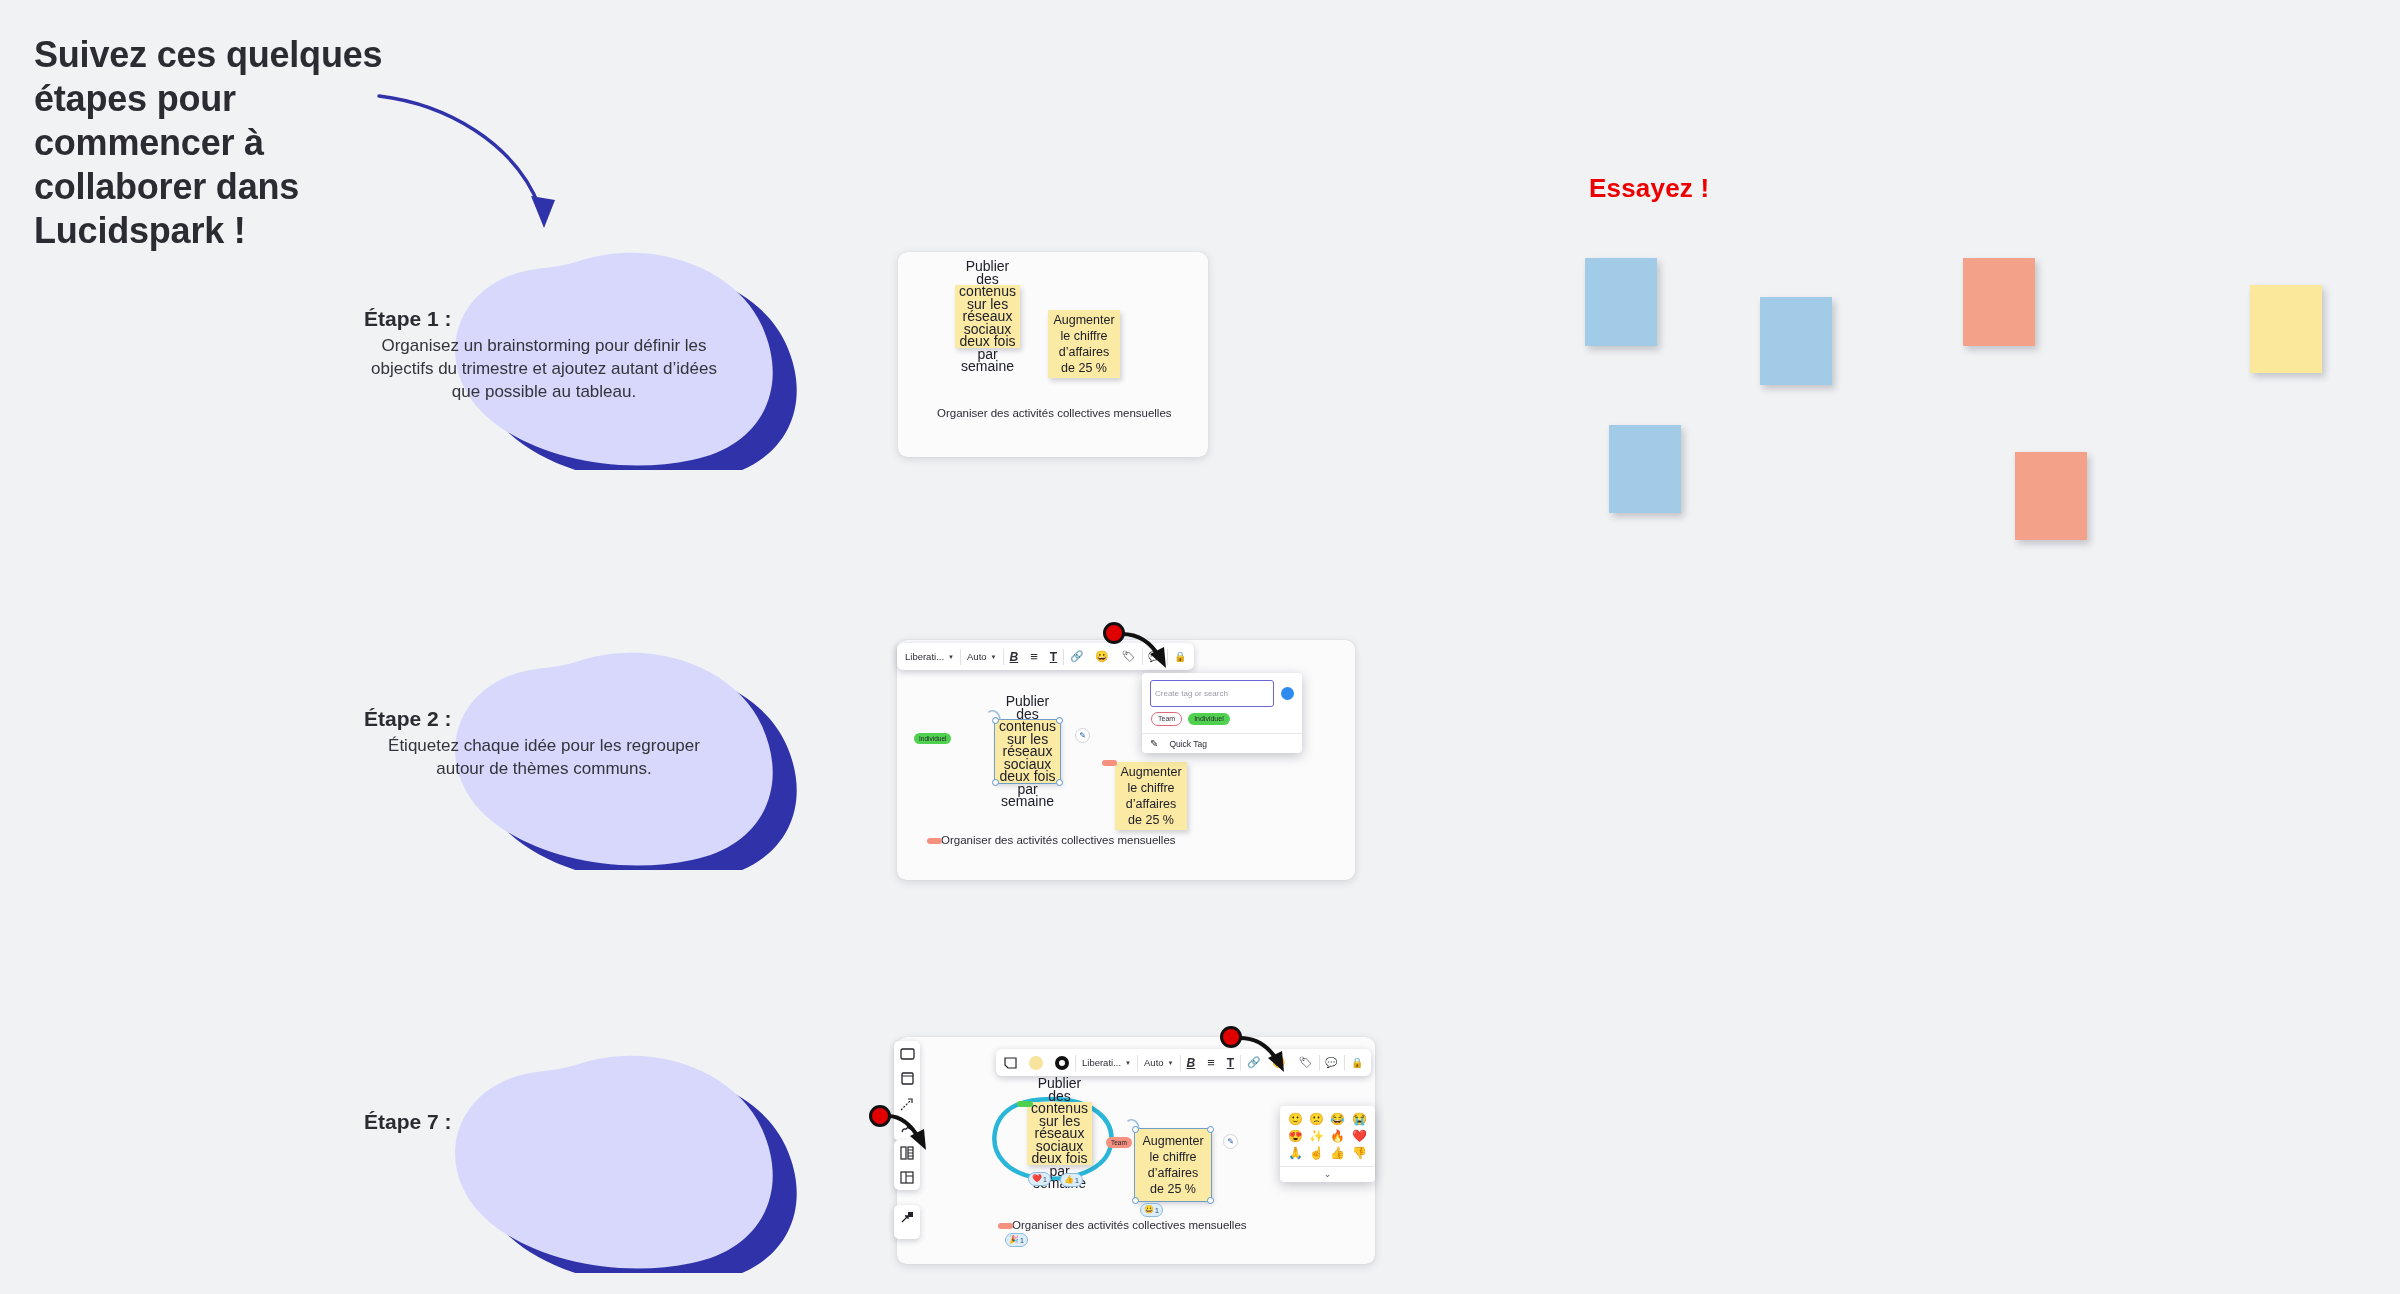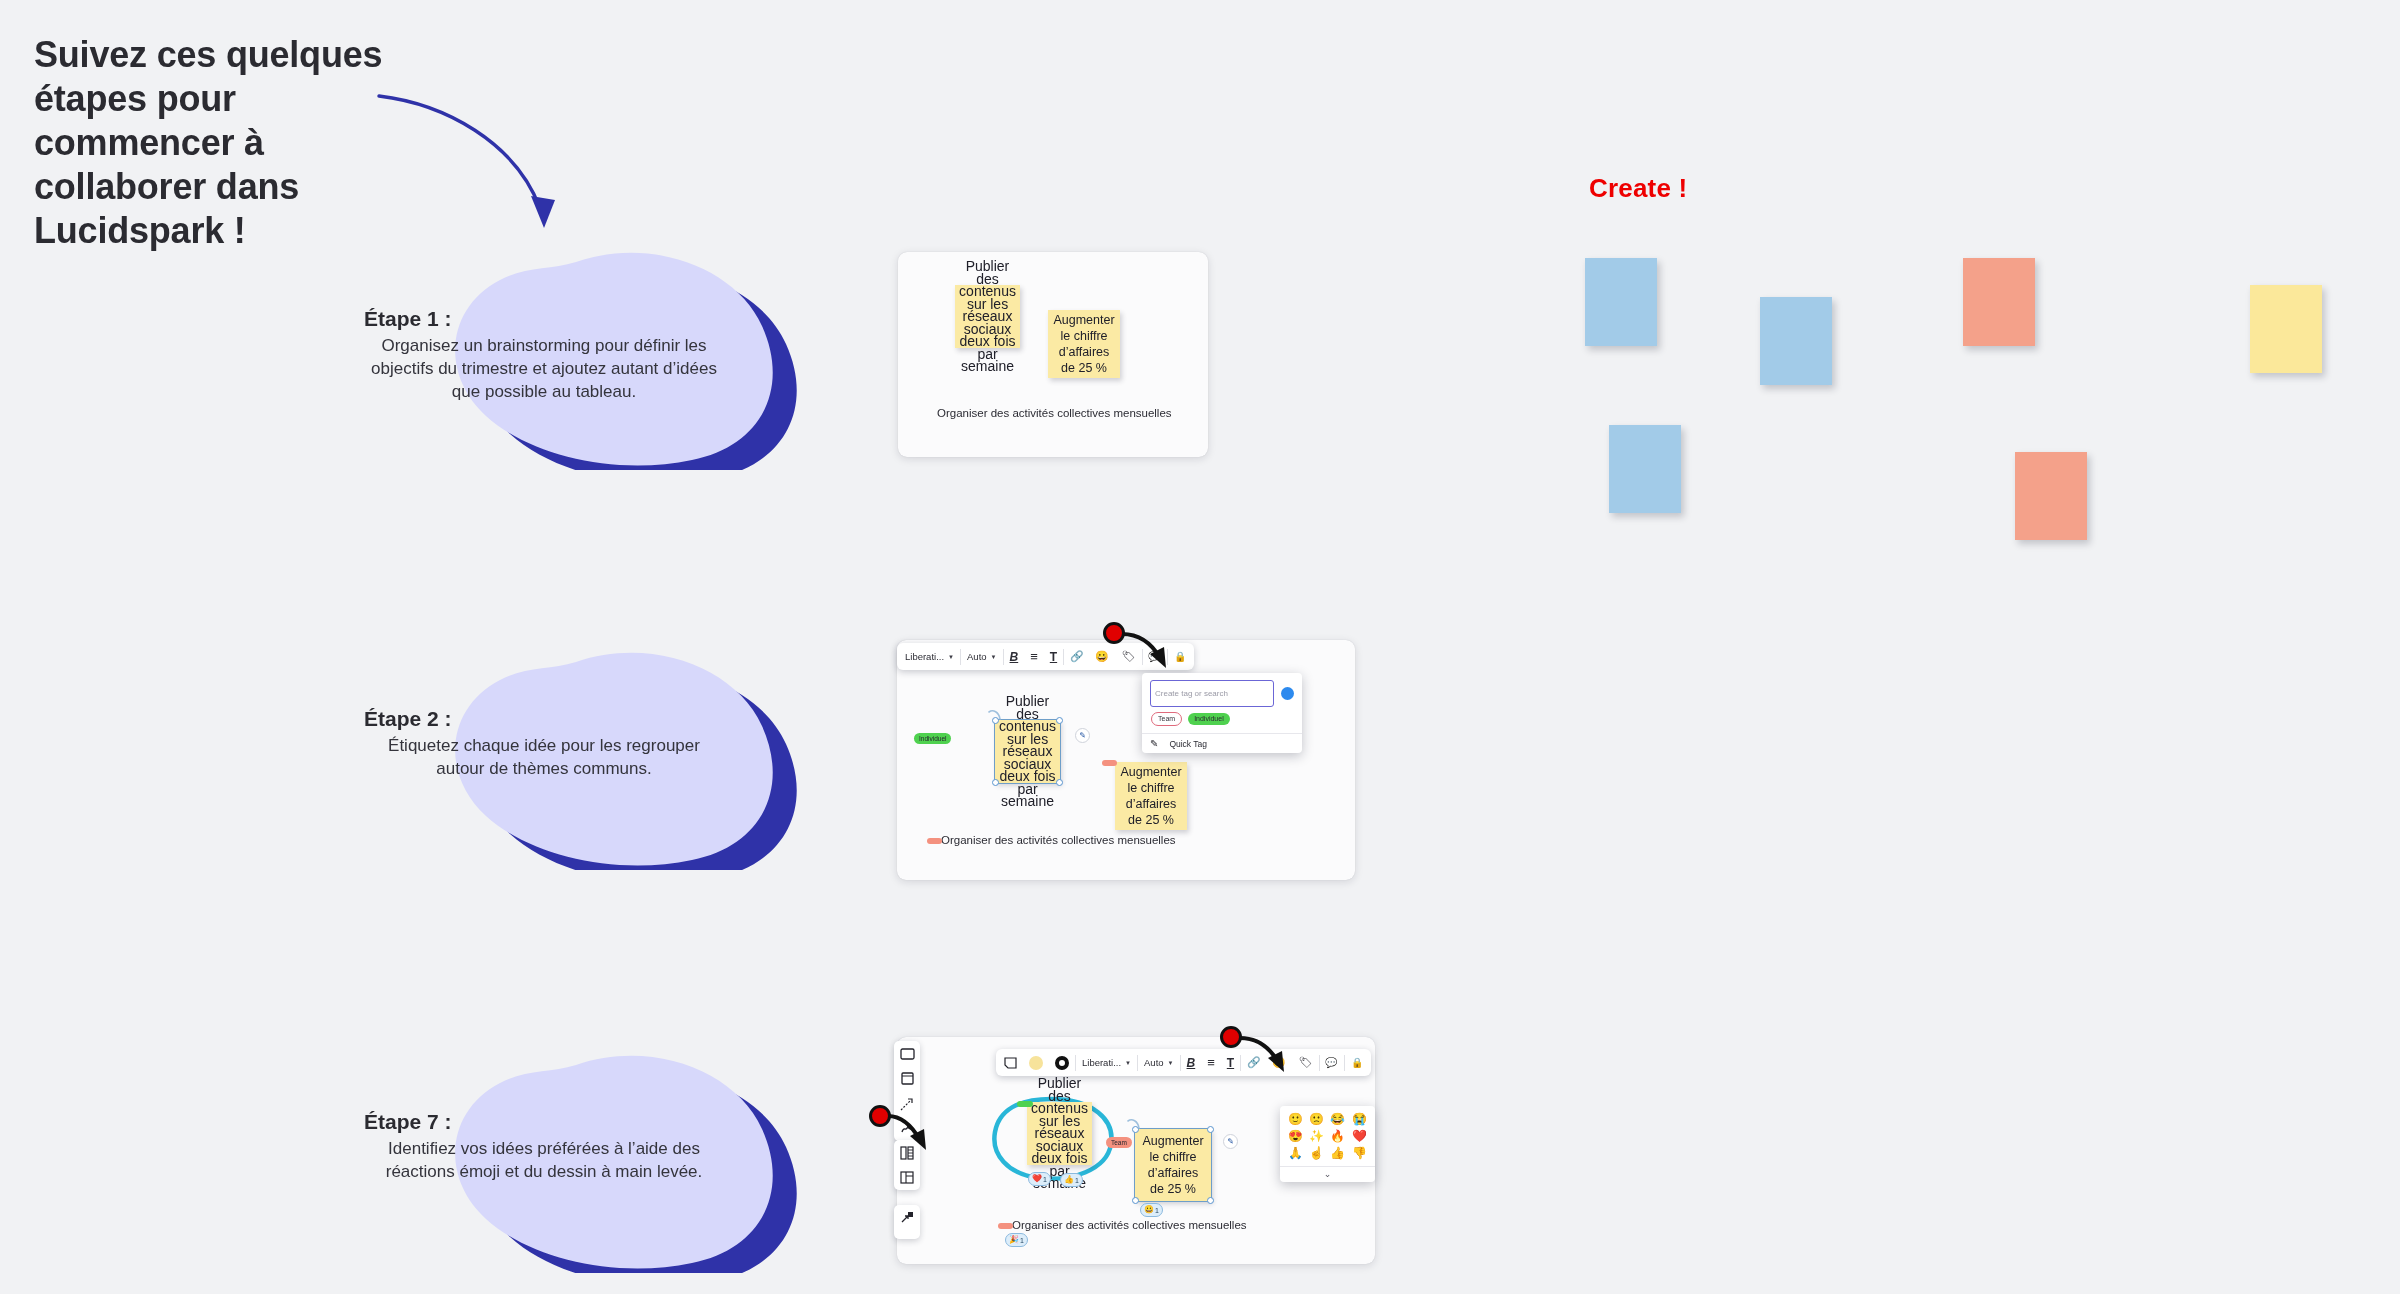--- a/index.html
+++ b/index.html
@@ -281,21 +281,21 @@
 </head>
 <body>
 
 <div class="abs" id="main-title">Suivez ces quelques étapes pour commencer à collaborer dans Lucidspark !</div>
 
 <svg class="abs" id="hero-arrow" width="230" height="170" viewBox="0 0 230 170">
   <path d="M4 16 C 70 24, 140 62, 165 128" stroke="#2f32a8" stroke-width="3.4" fill="none" stroke-linecap="round"></path>
   <path d="M156 116 L169 148 L180 120 Z" fill="#2f32a8"></path>
 </svg>
 
-<div class="abs" id="try-heading">Create !</div>
+<div class="abs" id="try-heading">Essayez !</div>
 
 <div class="step-group" style="left:380px; top:240px; width:420px; height:230px;">
   <svg class="blob-svg" width="420" height="230" viewBox="0 0 420 230">
     <path d="M196 22 C 272 -4, 356 28, 382 86 C 410 148, 382 206, 312 220 C 236 236, 150 216, 106 176 C 60 134, 66 68, 120 40 C 146 26, 170 30, 196 22 Z" fill="#2f32a8" transform="translate(24,18)"></path>
     <path d="M196 22 C 272 -4, 356 28, 382 86 C 410 148, 382 206, 312 220 C 236 236, 150 216, 106 176 C 60 134, 66 68, 120 40 C 146 26, 170 30, 196 22 Z" fill="#d7d8fb"></path>
   </svg>
   <div class="step-text" style="left:-16px; top:66px; width:360px;">
     <div class="step-label">Étape 1 :</div>
     <div class="step-desc">Organisez un brainstorming pour définir les objectifs du trimestre et ajoutez autant d’idées que possible au tableau.</div>
   </div>
@@ -312,21 +312,20 @@
   </div>
 </div>
 
 <div class="step-group" style="left:380px; top:1043px; width:420px; height:230px;">
   <svg class="blob-svg" width="420" height="230" viewBox="0 0 420 230">
     <path d="M196 22 C 272 -4, 356 28, 382 86 C 410 148, 382 206, 312 220 C 236 236, 150 216, 106 176 C 60 134, 66 68, 120 40 C 146 26, 170 30, 196 22 Z" fill="#2f32a8" transform="translate(24,18)"></path>
     <path d="M196 22 C 272 -4, 356 28, 382 86 C 410 148, 382 206, 312 220 C 236 236, 150 216, 106 176 C 60 134, 66 68, 120 40 C 146 26, 170 30, 196 22 Z" fill="#d7d8fb"></path>
   </svg>
   <div class="step-text" style="left:-16px; top:66px; width:360px;">
     <div class="step-label">Étape 7 :</div>
-    <div class="step-desc">Identifiez vos idées préférées à l’aide des réactions émoji et du dessin à main levée.</div>
   </div>
 </div>
 
 <div class="board-card" style="left:898px; top:252px; width:310px; height:205px;">
 
   <div class="note note-sm" style="left:57px; top:33px; width:65px; height:63px;">Publier des contenus sur les réseaux sociaux deux fois par semaine</div>
 
   <div class="note note-md" style="left:150px; top:58px; width:72px; height:68px;">Augmenter le chiffre d’affaires de 25 %</div>
 
   <div class="board-caption" style="left:39px; top:155px;">Organiser des activités collectives mensuelles</div>

